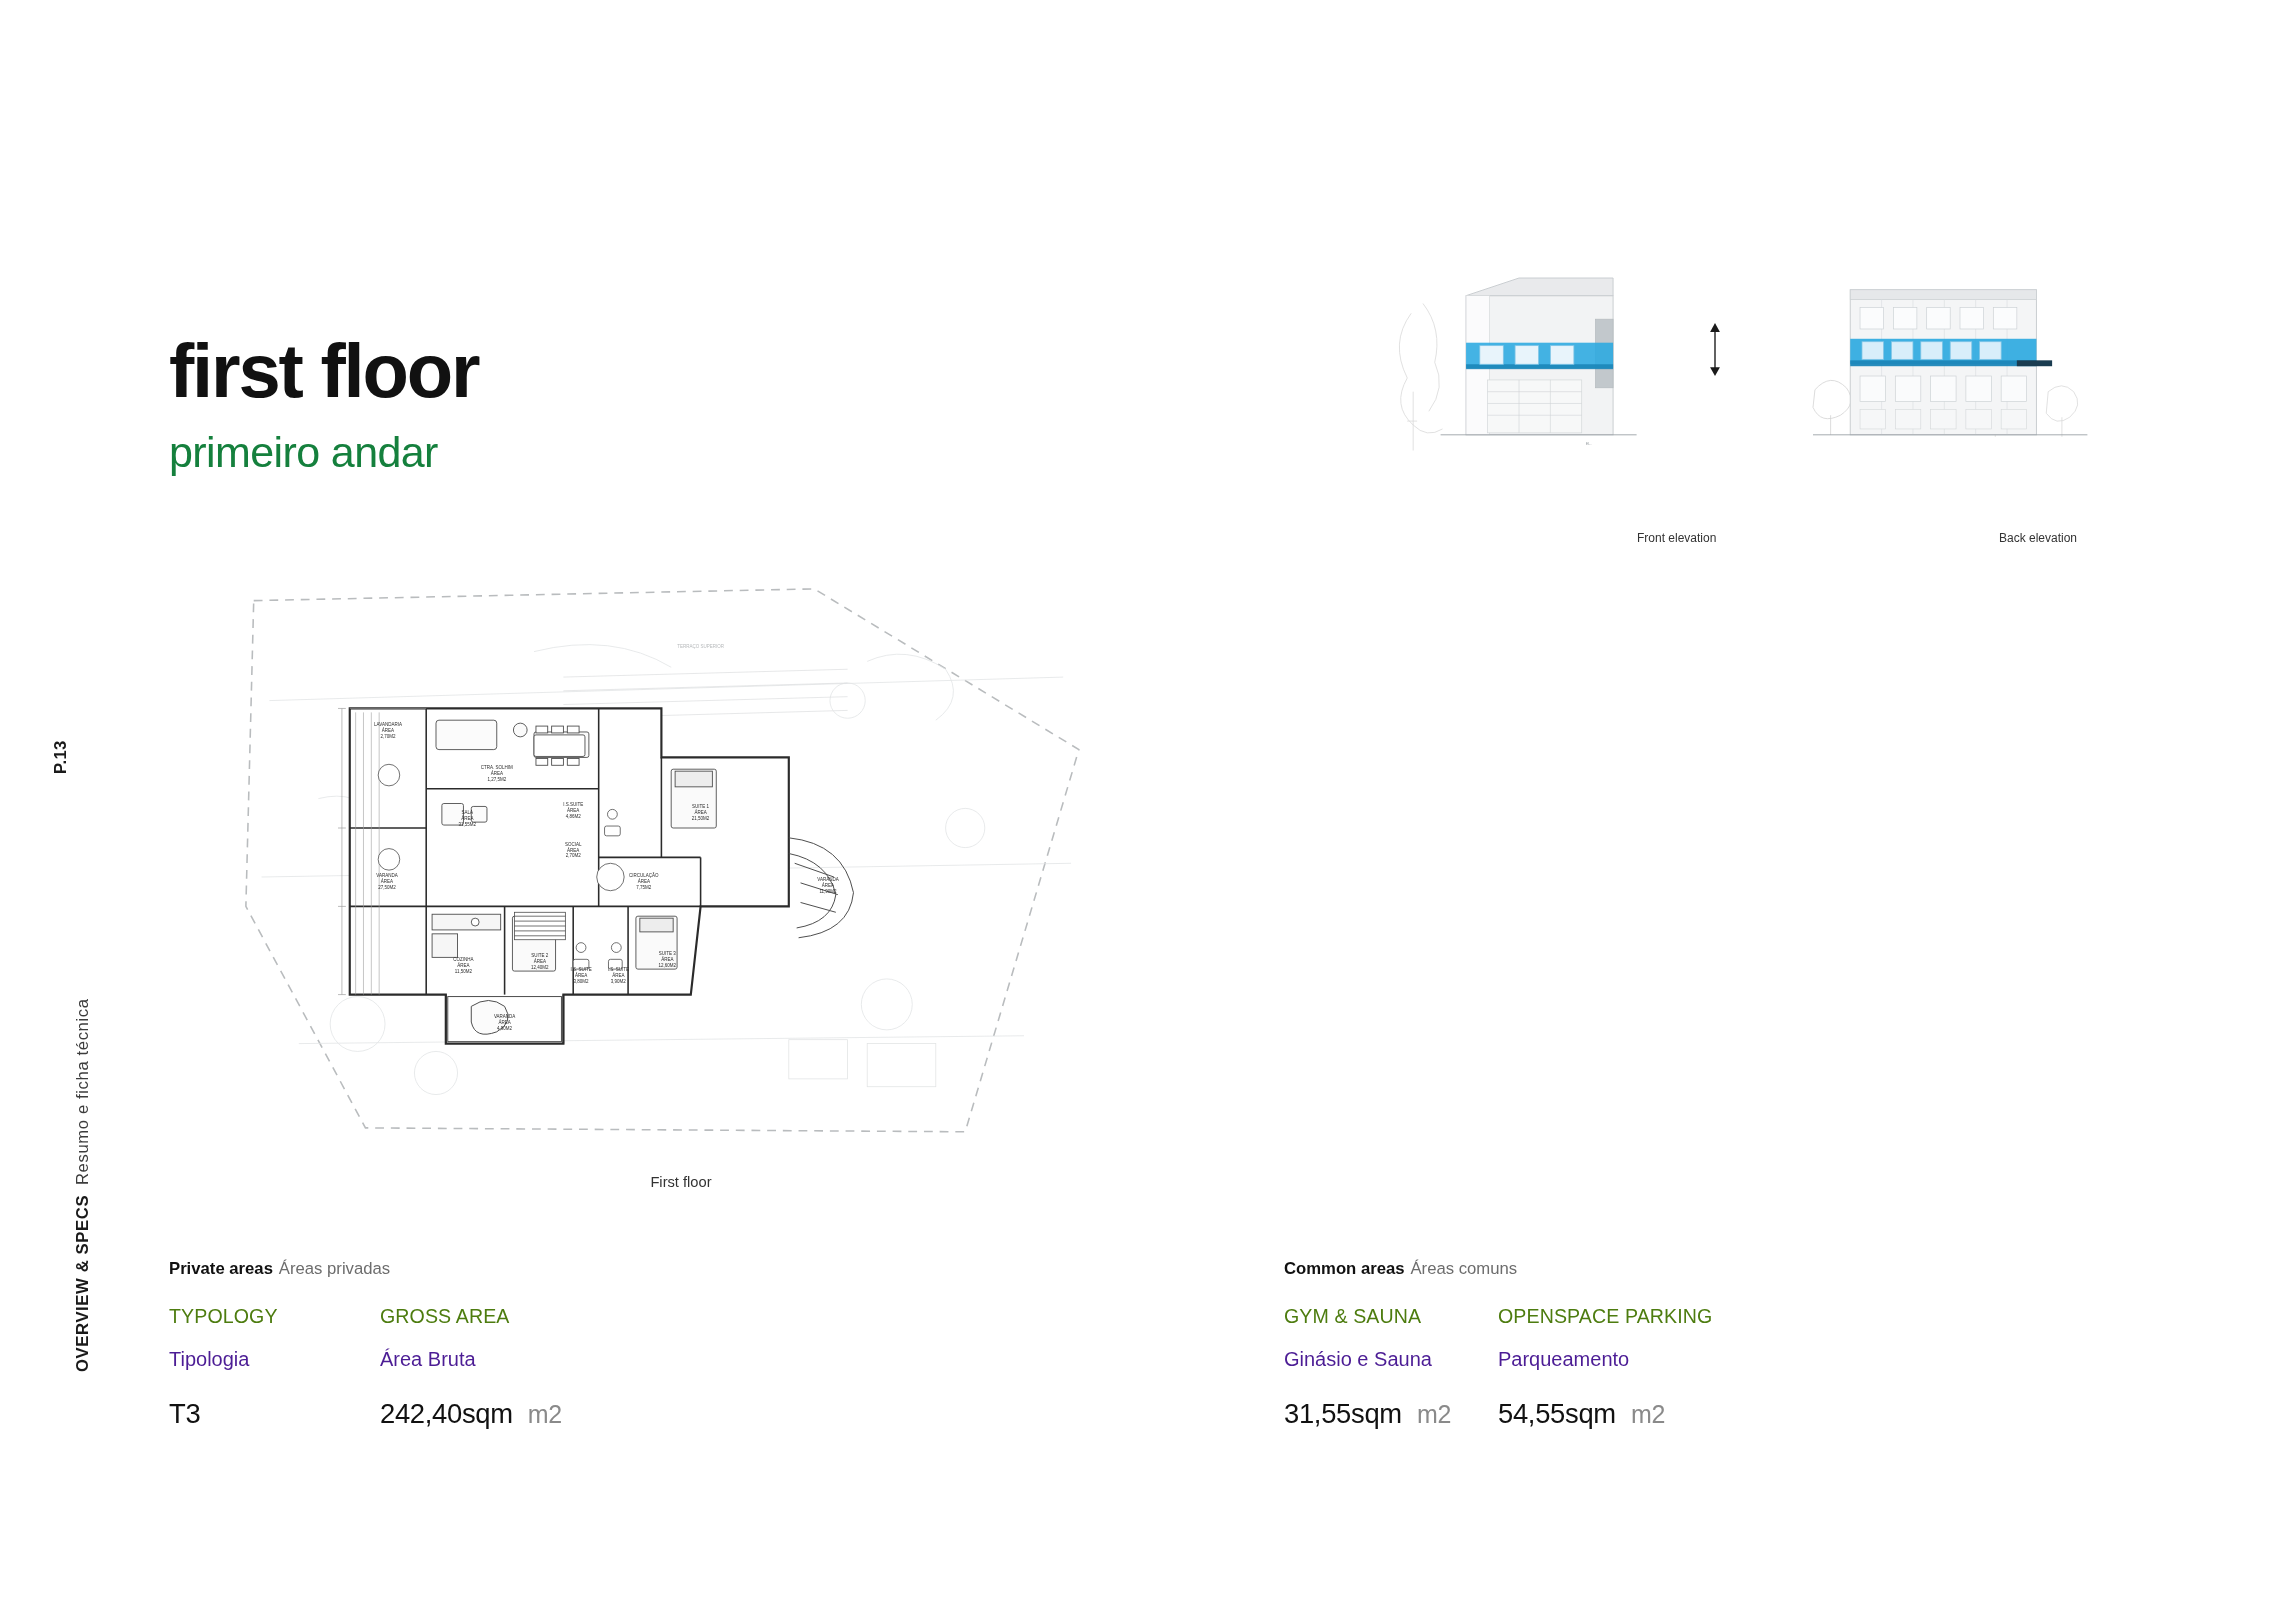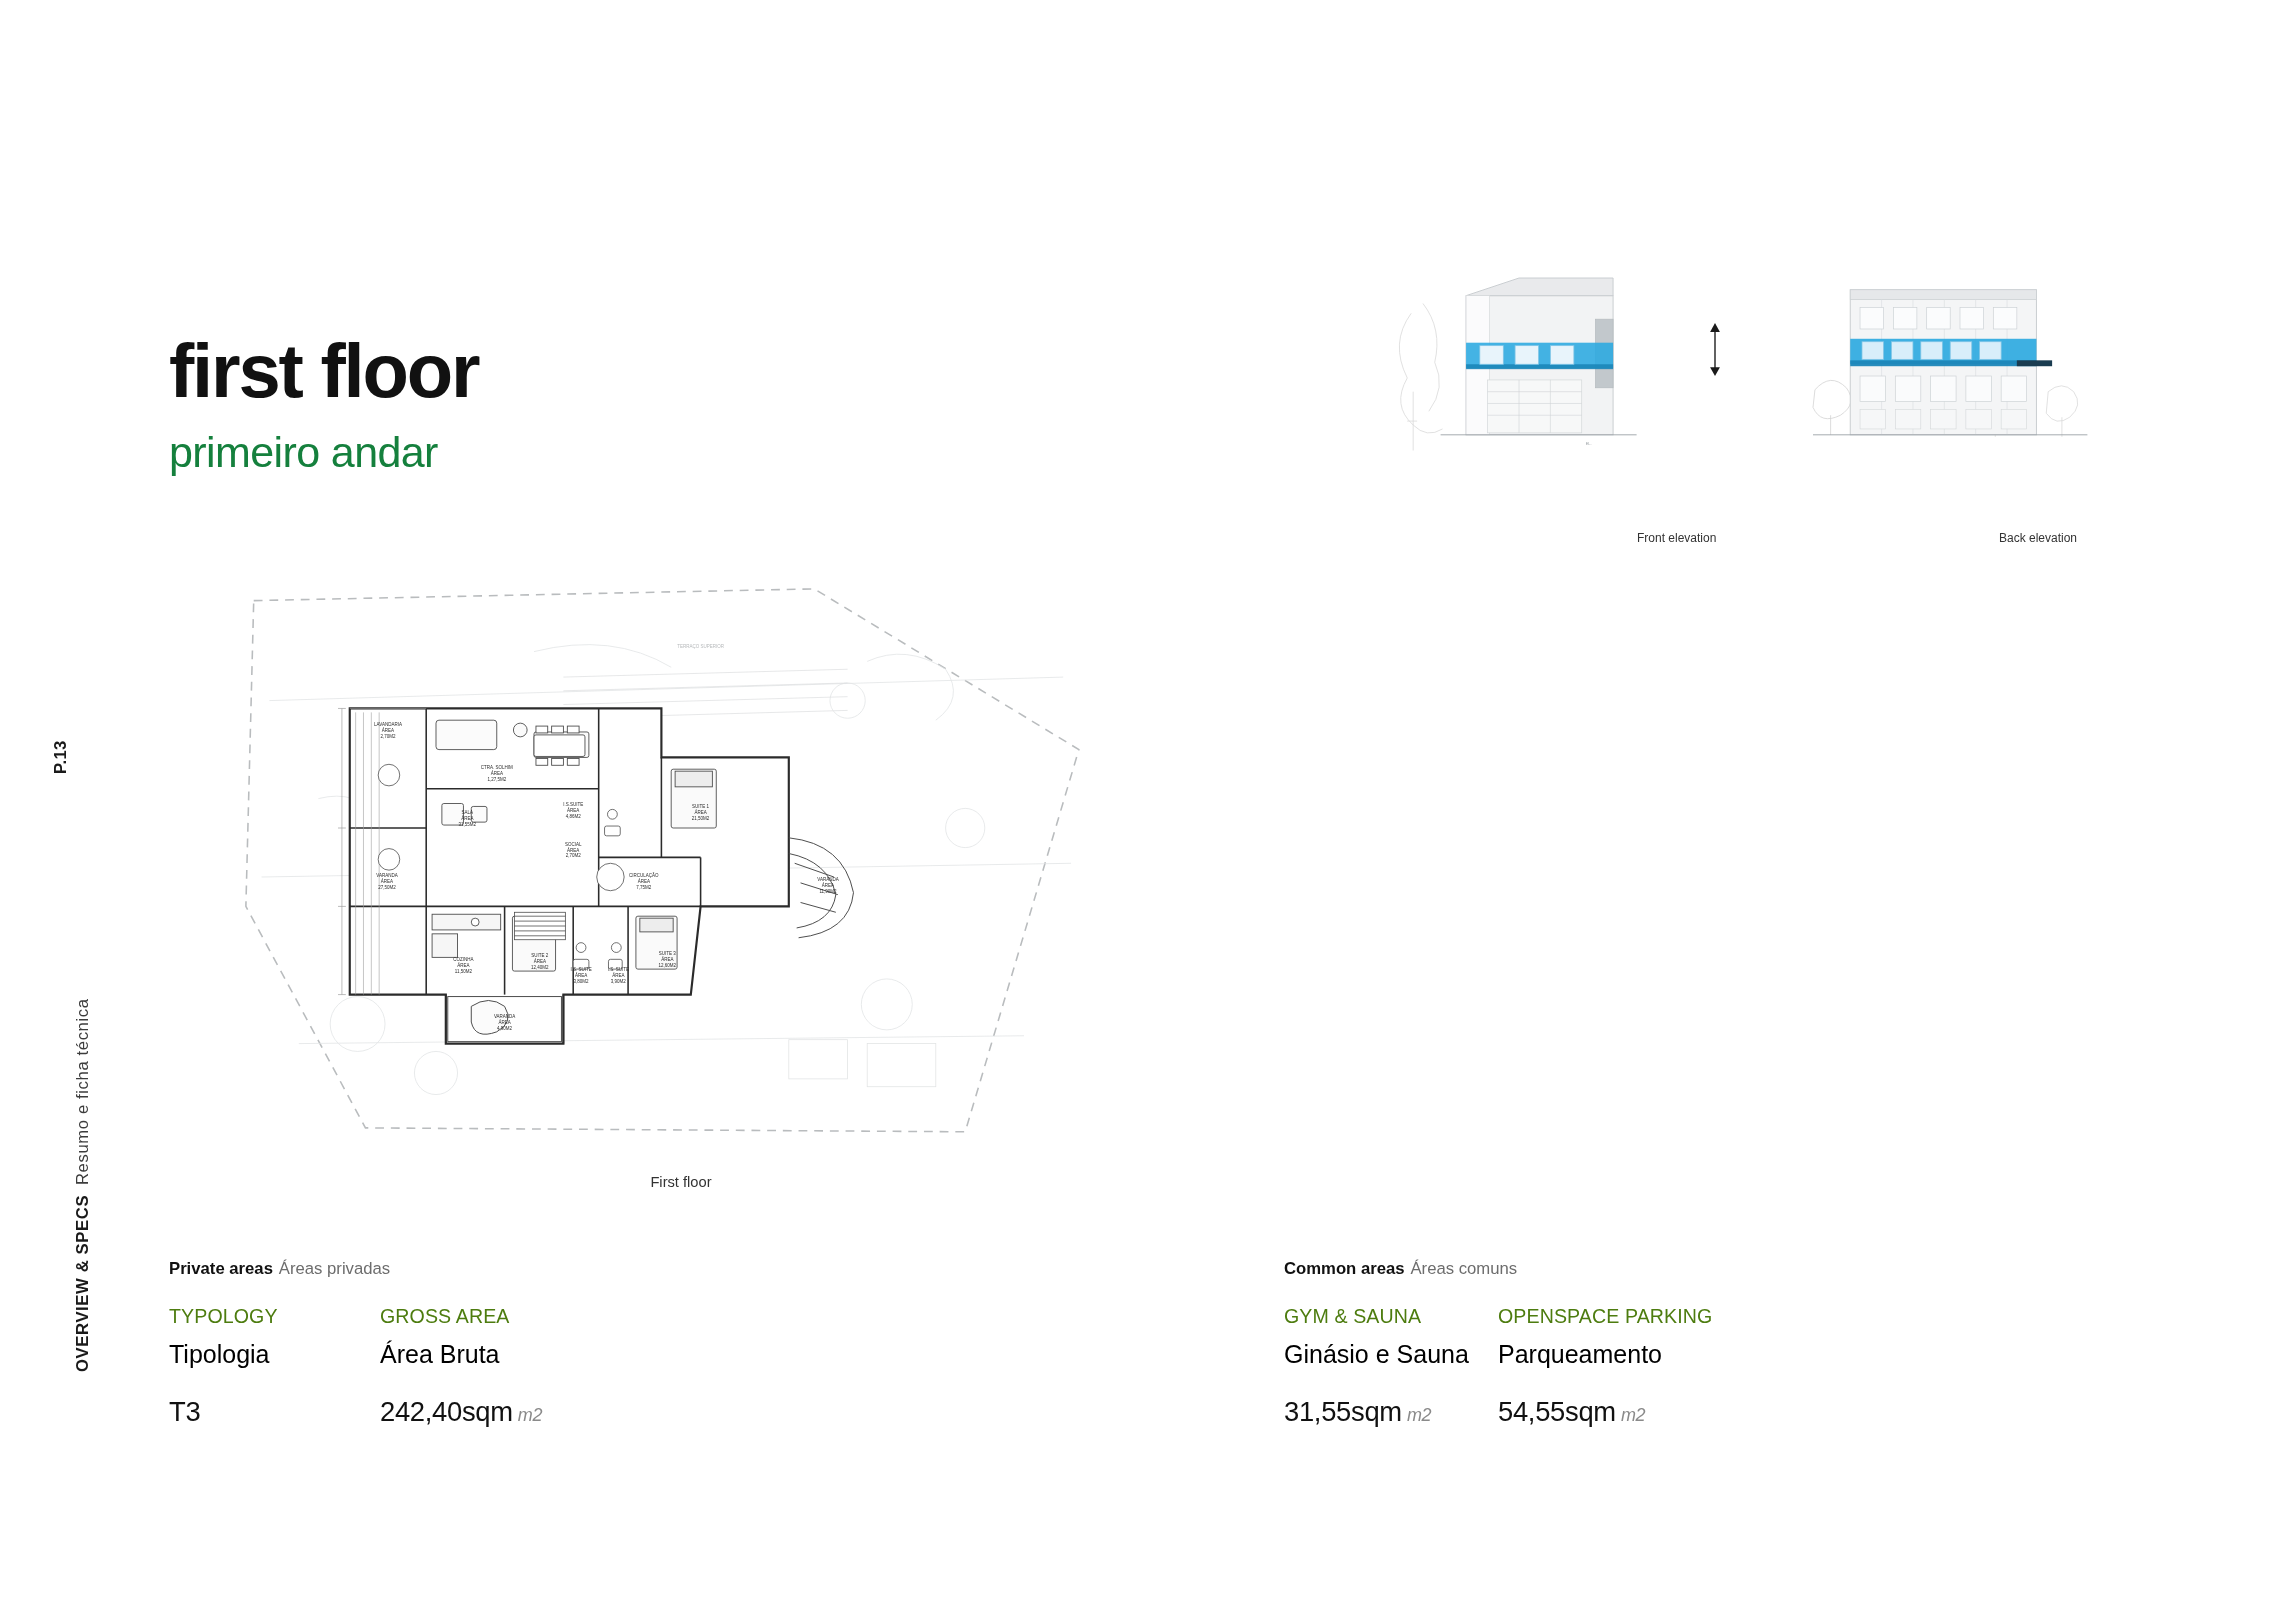--- a/index.html
+++ b/index.html
@@ -135,37 +135,36 @@
   .spec-cols { display: flex; }
   .spec-col { margin-right: 0; }
   .spec-col .label {
     font-size: 19.6px;
     font-weight: normal;
     color: #4d7c0f;
     letter-spacing: 0.1px;
     white-space: nowrap;
   }
   .spec-col .sublabel {
-    font-size: 25px;
-    color: #000000;
-    margin-top: 12px;
+    font-size: 20px;
+    color: #4c1d95;
+    margin-top: 20px;
     white-space: nowrap;
   }
   .spec-col .value {
     font-size: 27.4px;
     color: #111;
     margin-top: 27.4px;
     white-space: nowrap;
     letter-spacing: -0.3px;
   }
   .spec-col .value .unit {
     color: #8a8a8a;
-    font-size: 18px;
-    margin-left: 5px;
-    font-style: italic;
+    font-size: 25px;
+    margin-left: 15px;
   }
 
   
   .left .c0 { width: 211px; }
   .left .c1 { width: 211px; }
   .left .c2 { width: 294px; }
 
   
   .right .c0 { width: 214px; }
   .right .c1 { width: 214px; }

